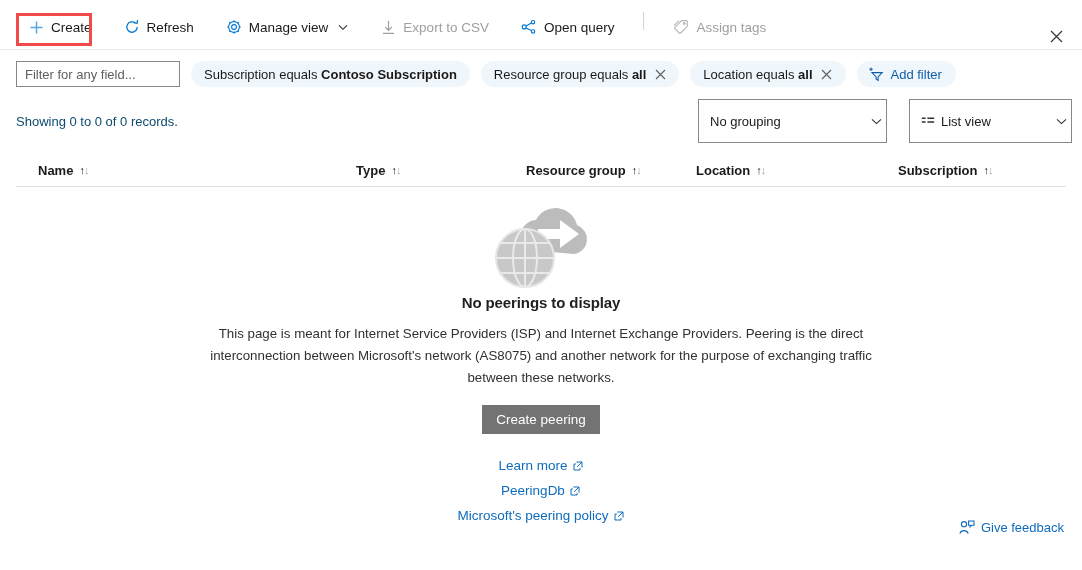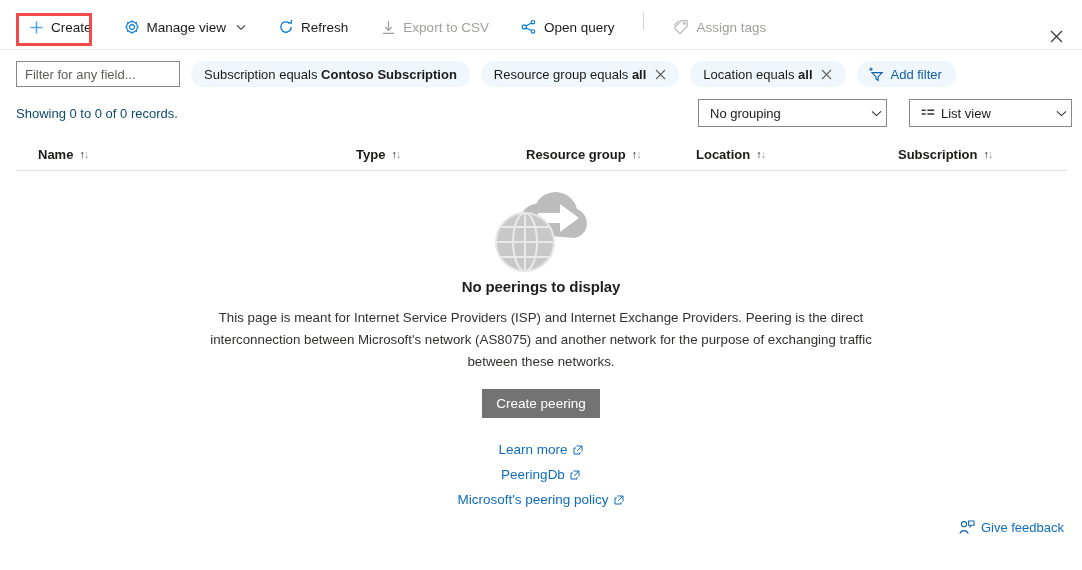--- a/index.html
+++ b/index.html
@@ -67,21 +67,21 @@
   .pill b{font-weight:700;}
   .pill .x{width:12px;height:12px;display:flex;align-items:center;justify-content:center;color:#605e5c;}
   .pill.addfilter{color:#0f5fa8;gap:6px;padding:0 14px 0 11px;}
   .pill.addfilter .fico{width:17px;height:16px;display:flex;align-items:center;justify-content:center;color:#0f5fa8;}
 
   
   .showrow{display:flex;align-items:center;padding:12px 10px 0 16px;}
   .showing{font-size:13px;color:#0c4a6e;}
   .spacer{flex:1;}
   .ddl{
-    height:28px;border:1px solid #8a8886;background:#fff;display:flex;align-items:center;
+    height:44px;border:1px solid #8a8886;background:#fff;display:flex;align-items:center;
     padding:0 4px 0 11px;font-size:13px;color:#1b1a19;box-sizing:border-box;cursor:pointer;gap:6px;
   }
   .ddl .lbl{flex:1;}
   .ddl .chev{width:12px;height:12px;display:flex;align-items:center;justify-content:center;color:#323130;}
   .ddl.grouping{width:189px;}
   .ddl.listview{width:163px;margin-left:22px;}
   .listicon{width:14px;height:12px;display:flex;align-items:center;justify-content:center;color:#323130;flex:0 0 auto;}
 
   
   .thead{display:flex;align-items:center;height:32px;margin:11px 0 0 0;padding:0 16px;}
@@ -140,42 +140,42 @@
       <span class="ico">
         <svg width="15" height="15" viewBox="0 0 15 15" stroke="#55a6e0" stroke-width="1.5">
           <path d="M7.5 1.5 V13.5 M1.5 7.5 H13.5"></path>
         </svg>
       </span>
       <span>Create</span>
     </div>
 
     <div class="cmd">
       <span class="ico">
+        <svg width="16" height="16" viewBox="0 0 16 16" fill="none" stroke="#0078d4" stroke-width="1.3">
+          <path d="M13.2 8a5.2 5.2 0 1 1-1.9-4.0"></path>
+          <path d="M13.6 1.0 L13.1 4.3 L9.9 3.6" stroke-width="1.3"></path>
+        </svg>
+      </span>
+      <span>Refresh</span>
+    </div>
+
+    <div class="cmd">
+      <span class="ico">
         <svg width="16" height="16" viewBox="0 0 16 16" fill="none" stroke="#0078d4" stroke-width="1.1">
           <circle cx="8" cy="8" r="2.4"></circle>
           <path d="M8 1.2v1.6M8 13.2v1.6M1.2 8h1.6M13.2 8h1.6M3.2 3.2l1.2 1.2M11.6 11.6l1.2 1.2M12.8 3.2l-1.2 1.2M4.4 11.6l-1.2 1.2"></path>
           <circle cx="8" cy="8" r="5.4"></circle>
         </svg>
       </span>
       <span>Manage view</span>
       <span class="chev">
         <svg width="10" height="7" viewBox="0 0 10 7" fill="none" stroke="#323130" stroke-width="1.1">
             <path d="M1 1.3 L5 5.3 L9 1.3"></path>
           </svg>
       </span>
-    </div>
-
-    <div class="cmd">
-      <span class="ico">
-        <svg width="16" height="16" viewBox="0 0 16 16" fill="none" stroke="#0078d4" stroke-width="1.3">
-          <path d="M13.2 8a5.2 5.2 0 1 1-1.9-4.0"></path>
-          <path d="M13.6 1.0 L13.1 4.3 L9.9 3.6" stroke-width="1.3"></path>
-        </svg>
-      </span>
-      <span>Refresh</span>
     </div>
 
     <div class="cmd disabled">
       <span class="ico">
         <svg width="15" height="15" viewBox="0 0 15 15" fill="none" stroke="#a19f9d" stroke-width="1.2">
           <path d="M7.5 1 V10.2 M4.2 7 L7.5 10.4 L10.8 7 M2 13.3 H13"></path>
         </svg>
       </span>
       <span>Export to CSV</span>
     </div>

